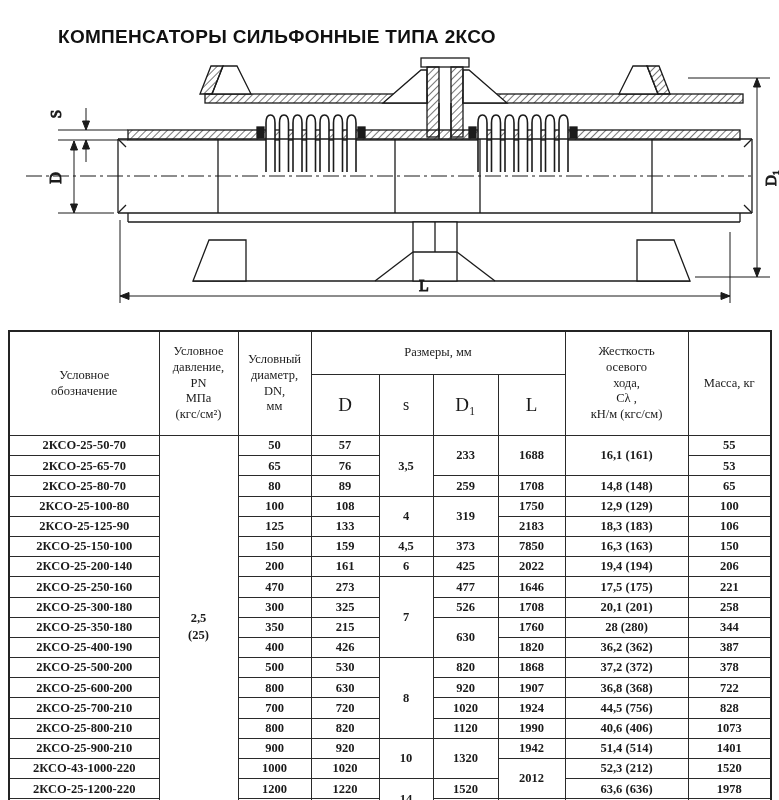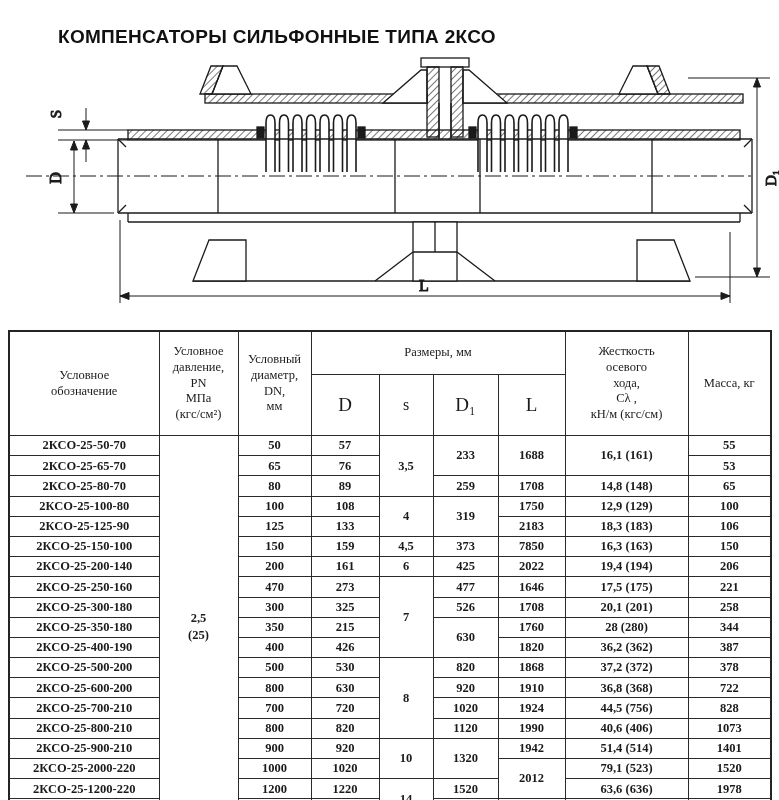--- a/index.html
+++ b/index.html
@@ -317,21 +317,21 @@
           <td>820</td>
           <td>1868</td>
           <td>37,2 (372)</td>
           <td>378</td>
         </tr>
         <tr>
           <td class="c-name">2КСО-25-600-200</td>
           <td>800</td>
           <td>630</td>
           <td>920</td>
-          <td>1910</td>
+          <td>1907</td>
           <td>36,8 (368)</td>
           <td>722</td>
         </tr>
         <tr>
           <td class="c-name">2КСО-25-700-210</td>
           <td>700</td>
           <td>720</td>
           <td>1020</td>
           <td>1924</td>
           <td>44,5 (756)</td>
@@ -350,25 +350,25 @@
           <td class="c-name">2КСО-25-900-210</td>
           <td>900</td>
           <td>920</td>
           <td rowspan="2">10</td>
           <td rowspan="2">1320</td>
           <td>1942</td>
           <td>51,4 (514)</td>
           <td>1401</td>
         </tr>
         <tr>
-          <td class="c-name">2КСО-25-2000-220</td>
+          <td class="c-name">2КСО-43-1000-220</td>
           <td>1000</td>
           <td>1020</td>
           <td rowspan="2">2012</td>
-          <td>79,1 (523)</td>
+          <td>52,3 (212)</td>
           <td>1520</td>
         </tr>
         <tr>
           <td class="c-name">2КСО-25-1200-220</td>
           <td>1200</td>
           <td>1220</td>
           <td rowspan="2">14</td>
           <td>1520</td>
           <td>63,6 (636)</td>
           <td>1978</td>

